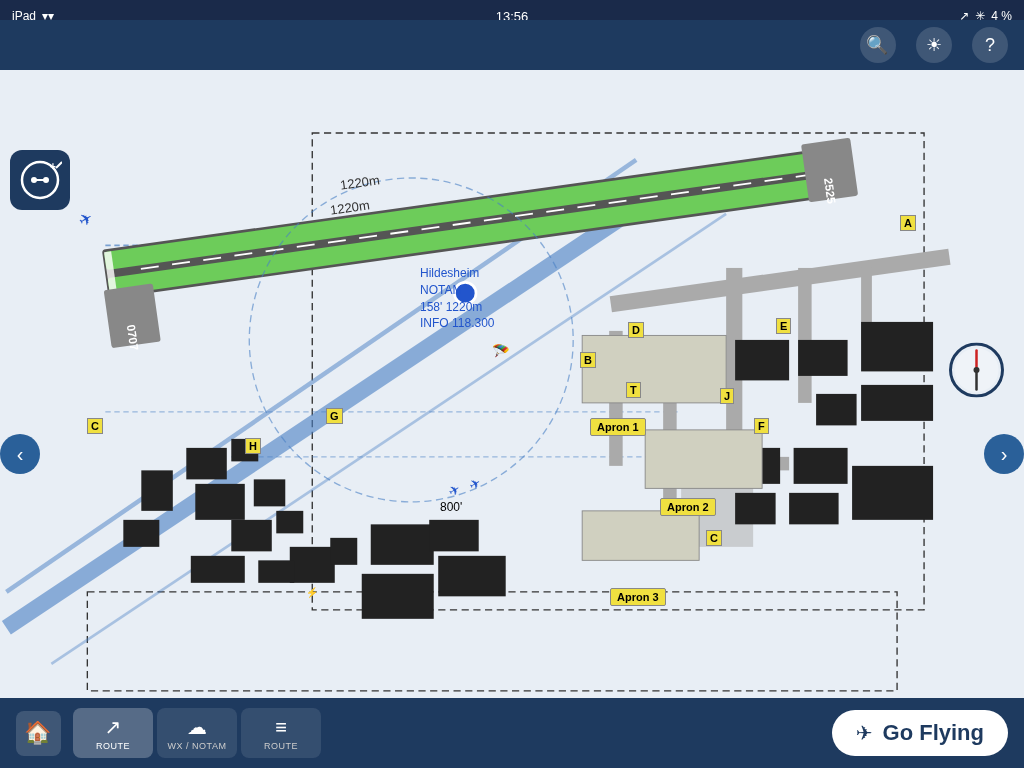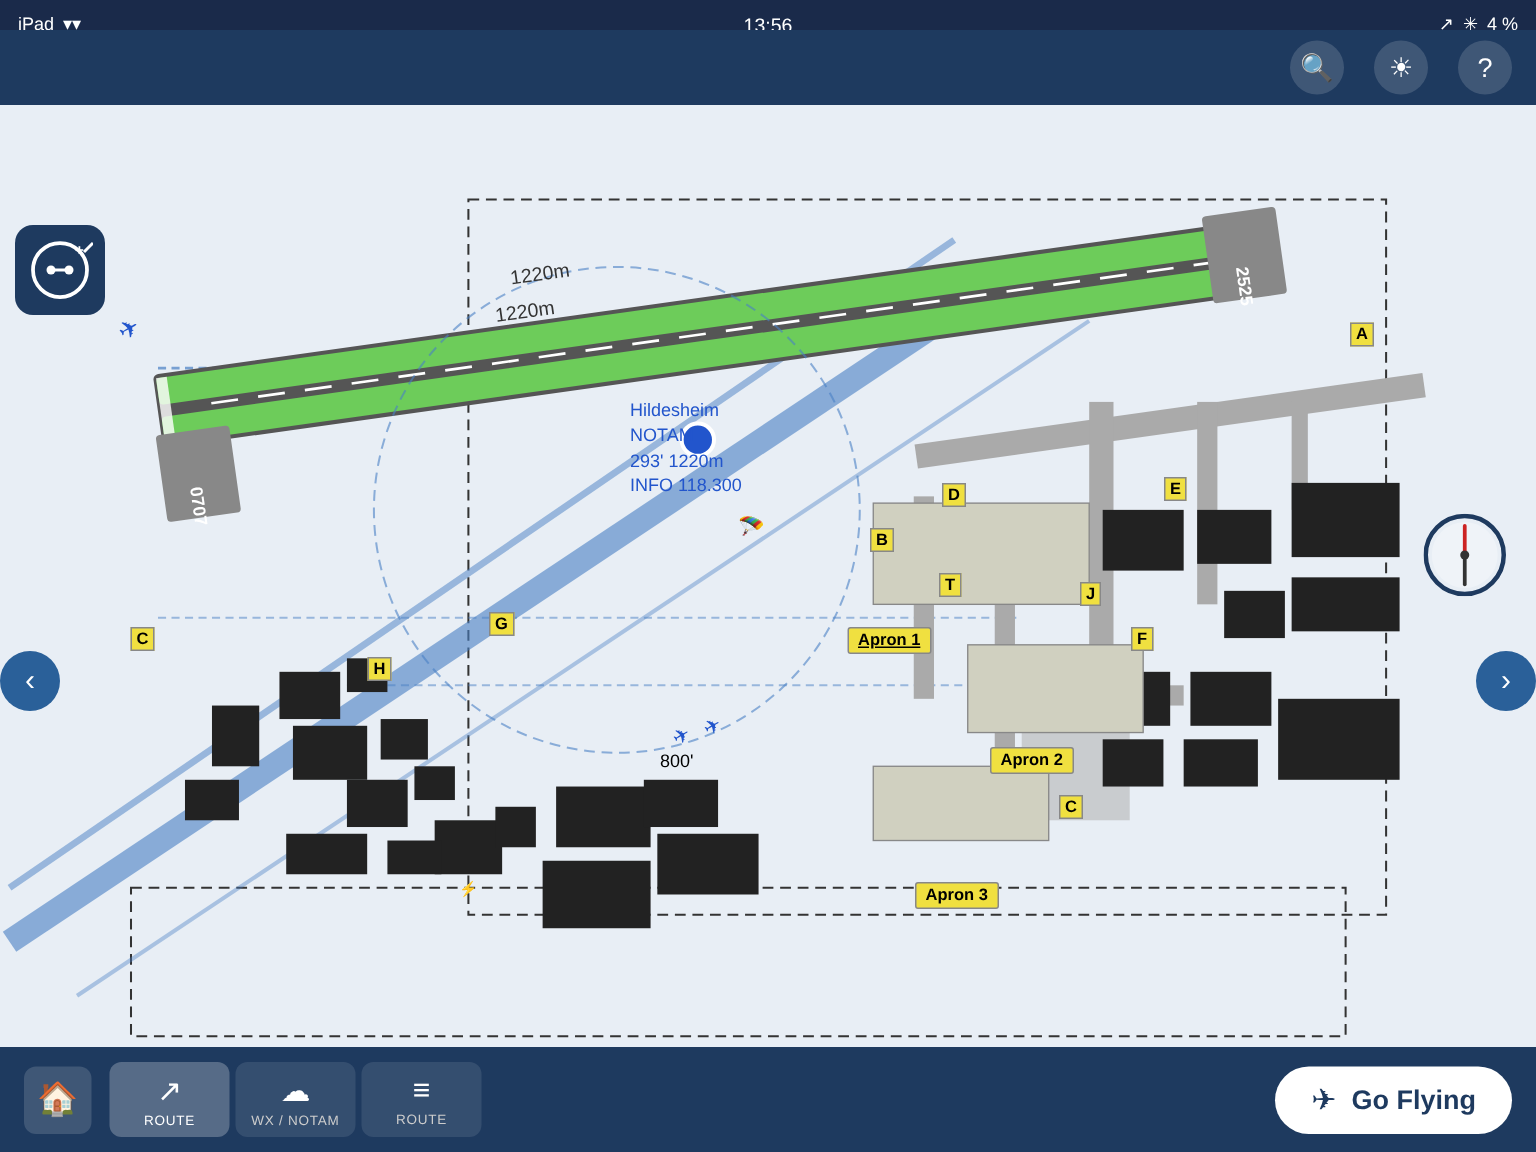--- a/index.html
+++ b/index.html
@@ -84,21 +84,21 @@
     .nav-tab .tab-label { font-size: 9px; letter-spacing: 0.5px; color: #ccc; }
     .nav-tab.active .tab-label { color: white; }
 
     #bottom-right { margin-left: auto; }
     #go-flying-btn {
       background: white; border-radius: 25px; padding: 10px 24px;
       display: flex; align-items: center; gap: 10px;
       cursor: pointer; border: none;
     }
     #go-flying-btn .plane-icon { font-size: 20px; color: #1e3a5f; }
-    #go-flying-btn .label { font-size: 18px; font-weight: 600; color: #1e3a5f; }
+    #go-flying-btn .label { font-size: 22px; font-weight: 600; color: #1e3a5f; }
 
     
     .map-label {
       position: absolute; background: #f0e040; border: 1px solid #888;
       font-size: 11px; font-weight: bold; padding: 1px 3px; color: #000;
       pointer-events: none;
     }
     .apron-label {
       position: absolute; background: #f0e040; border: 1px solid #888;
       font-size: 11px; font-weight: bold; padding: 2px 6px; color: #000;
@@ -240,37 +240,37 @@
     <text x="283" y="585" font-size="11" fill="#333">⚡</text>
 
   </svg>
 
   <div class="dist-label" style="top:105px;left:340px;transform:rotate(-8deg)">1220m</div>
   <div class="dist-label" style="top:130px;left:330px;transform:rotate(-8deg)">1220m</div>
 
   <div id="airport-popup">
     <div>Hildesheim</div>
     <div>NOTAM</div>
-    <div>293' 1220m</div>
+    <div>158' 1220m</div>
     <div>INFO 118.300</div>
   </div>
 
   <div class="map-label" style="top:145px;left:900px;">A</div>
   <div class="map-label" style="top:282px;left:580px;">B</div>
   <div class="map-label" style="top:348px;left:87px;">C</div>
   <div class="map-label" style="top:252px;left:628px;">D</div>
   <div class="map-label" style="top:248px;left:776px;">E</div>
   <div class="map-label" style="top:348px;left:754px;">F</div>
   <div class="map-label" style="top:338px;left:326px;">G</div>
   <div class="map-label" style="top:368px;left:245px;">H</div>
   <div class="map-label" style="top:318px;left:720px;">J</div>
   <div class="map-label" style="top:312px;left:626px;border-radius:0;">T</div>
   <div class="map-label" style="top:460px;left:706px;">C</div>
 
-  <div class="apron-label" style="top:348px;left:565px;text-decoration:underline;">Apron 1</div>
+  <div class="apron-label" style="top:348px;left:590px;">Apron 1</div>
   <div class="apron-label" style="top:428px;left:660px;">Apron 2</div>
   <div class="apron-label" style="top:518px;left:610px;">Apron 3</div>
 
   <div class="dist-label" style="top:430px;left:440px;color:#000000;font-size:12px;">800'</div>
 
   <div id="add-route-icon">
     <svg width="44" height="44" viewBox="0 0 44 44">
       <circle cx="22" cy="22" r="18" fill="none" stroke="white" stroke-width="2.5"></circle>
       <circle cx="16" cy="22" r="3" fill="white"></circle>
       <circle cx="28" cy="22" r="3" fill="white"></circle>

